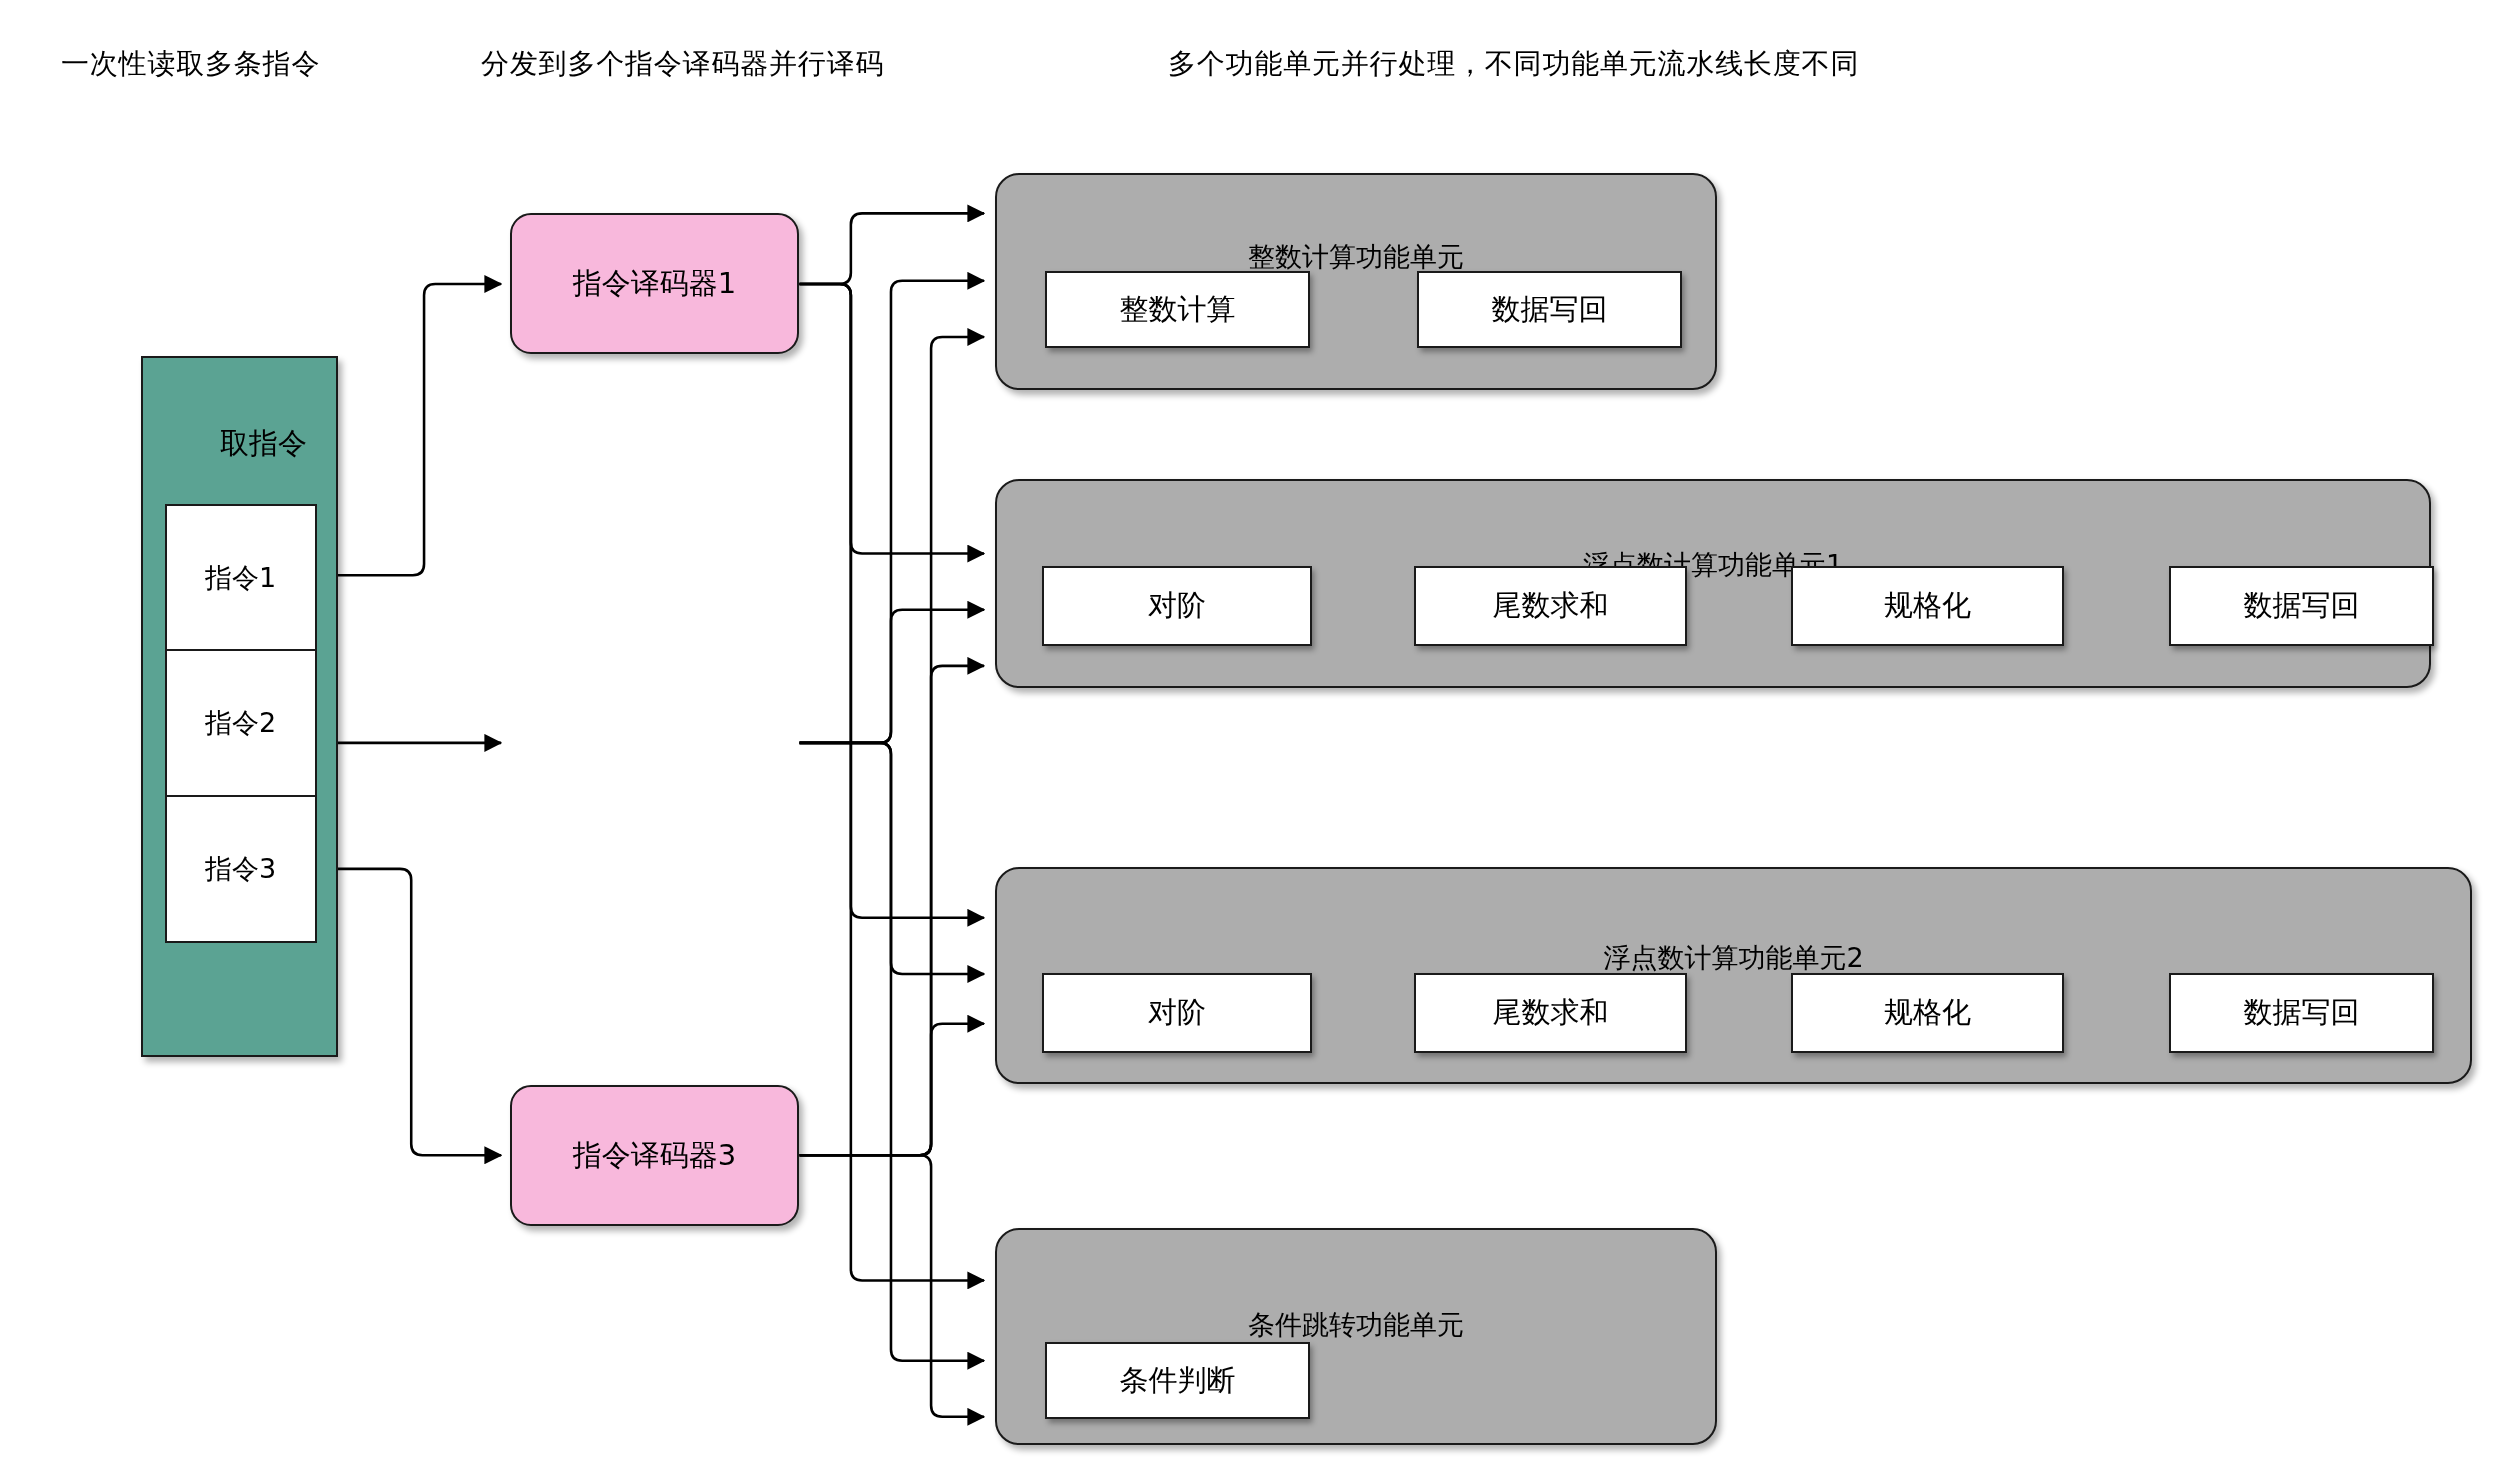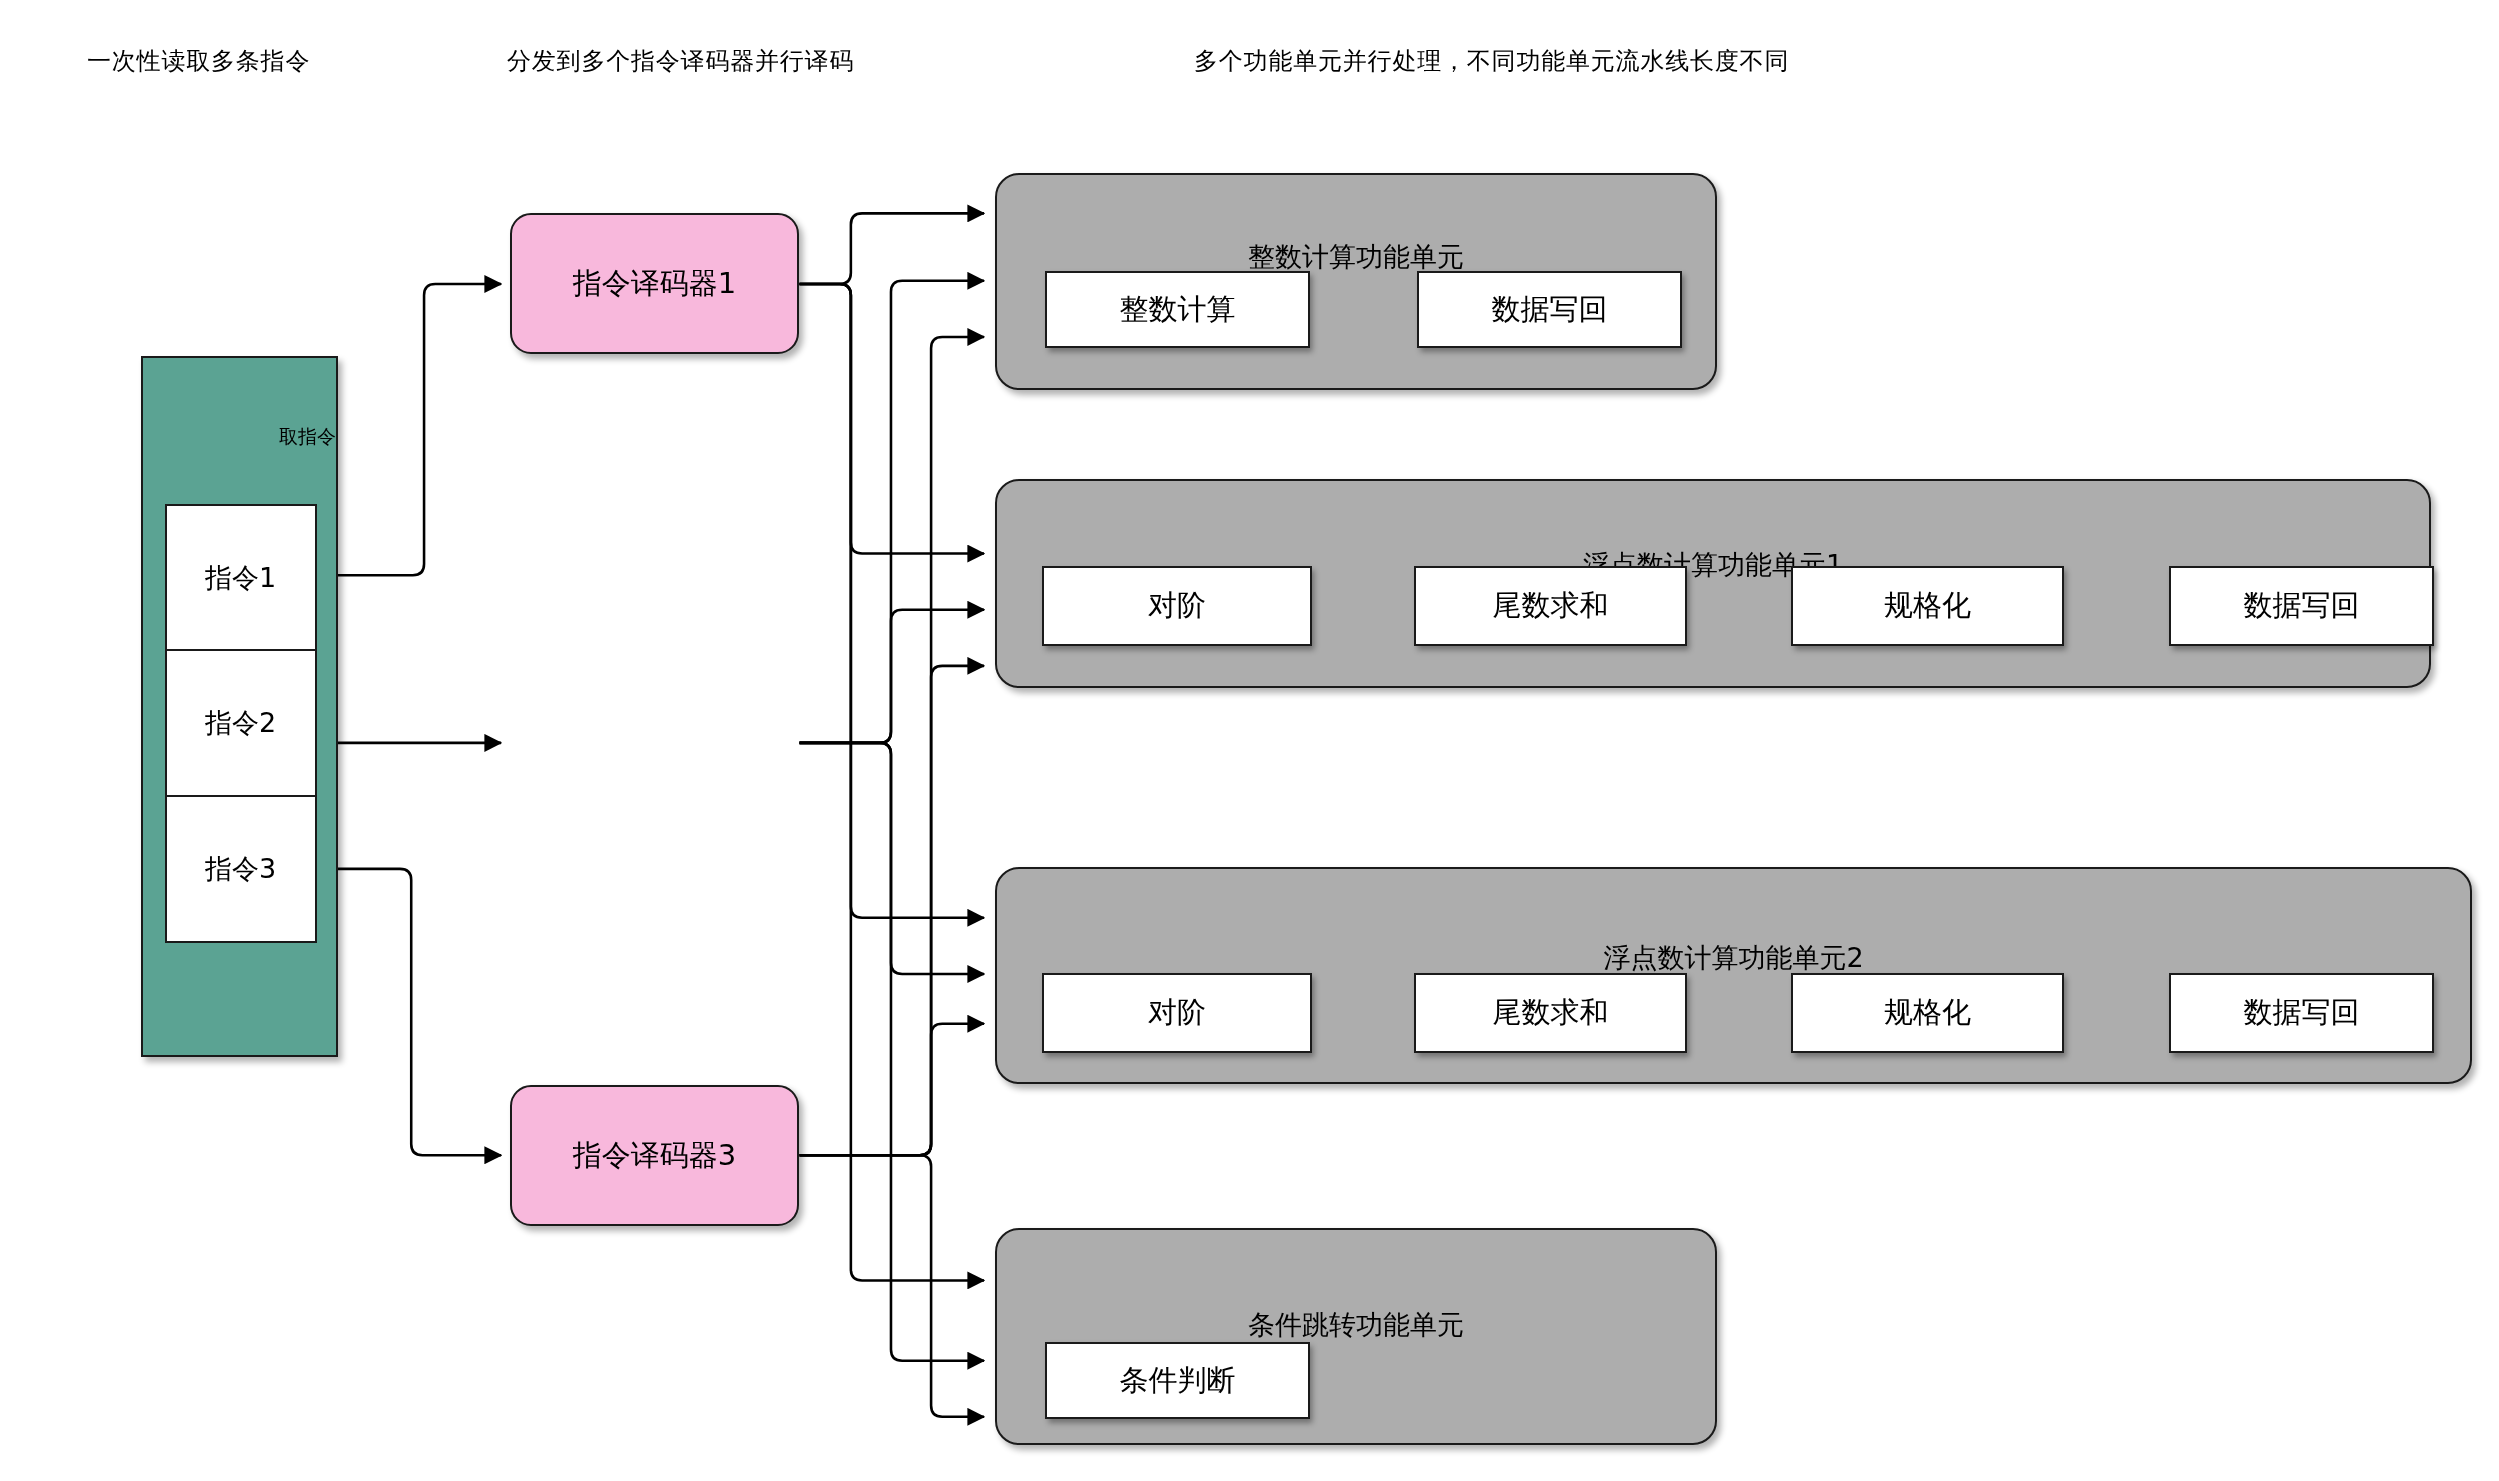--- a/index.html
+++ b/index.html
@@ -31,39 +31,38 @@
   }
   .flow{
     fill:none;
     stroke:var(--line);
     stroke-width:3.2;
     stroke-linecap:butt;
     marker-end:url(#ah);
   }
   .note{
     position:absolute;
-    font-size:24px;
+    font-size:28px;
     letter-spacing:0.8px;
     white-space:nowrap;
-    margin-left:26px;
   }
   .fetch-box{
     position:absolute;
     left:141px;top:356px;
     width:197px;height:701px;
     background:var(--fetch-fill);
     border:2.4px solid #1a1a1a;
     box-shadow:4px 4.8px 6.4px rgba(0,0,0,0.30);
   }
   .fetch-title{
     position:absolute;
     top:66px;left:0;
     width:100%;
-    text-align:right;
-    font-size:19px;
+    text-align:center;
+    font-size:29px;
     padding-left:48px;
   }
   .instr{
     position:absolute;
     left:21.7px;
     width:152px;height:148px;
     background:var(--stage-fill);
     border:2.4px solid #1a1a1a;
     display:flex;align-items:center;justify-content:center;
     font-size:27px;

